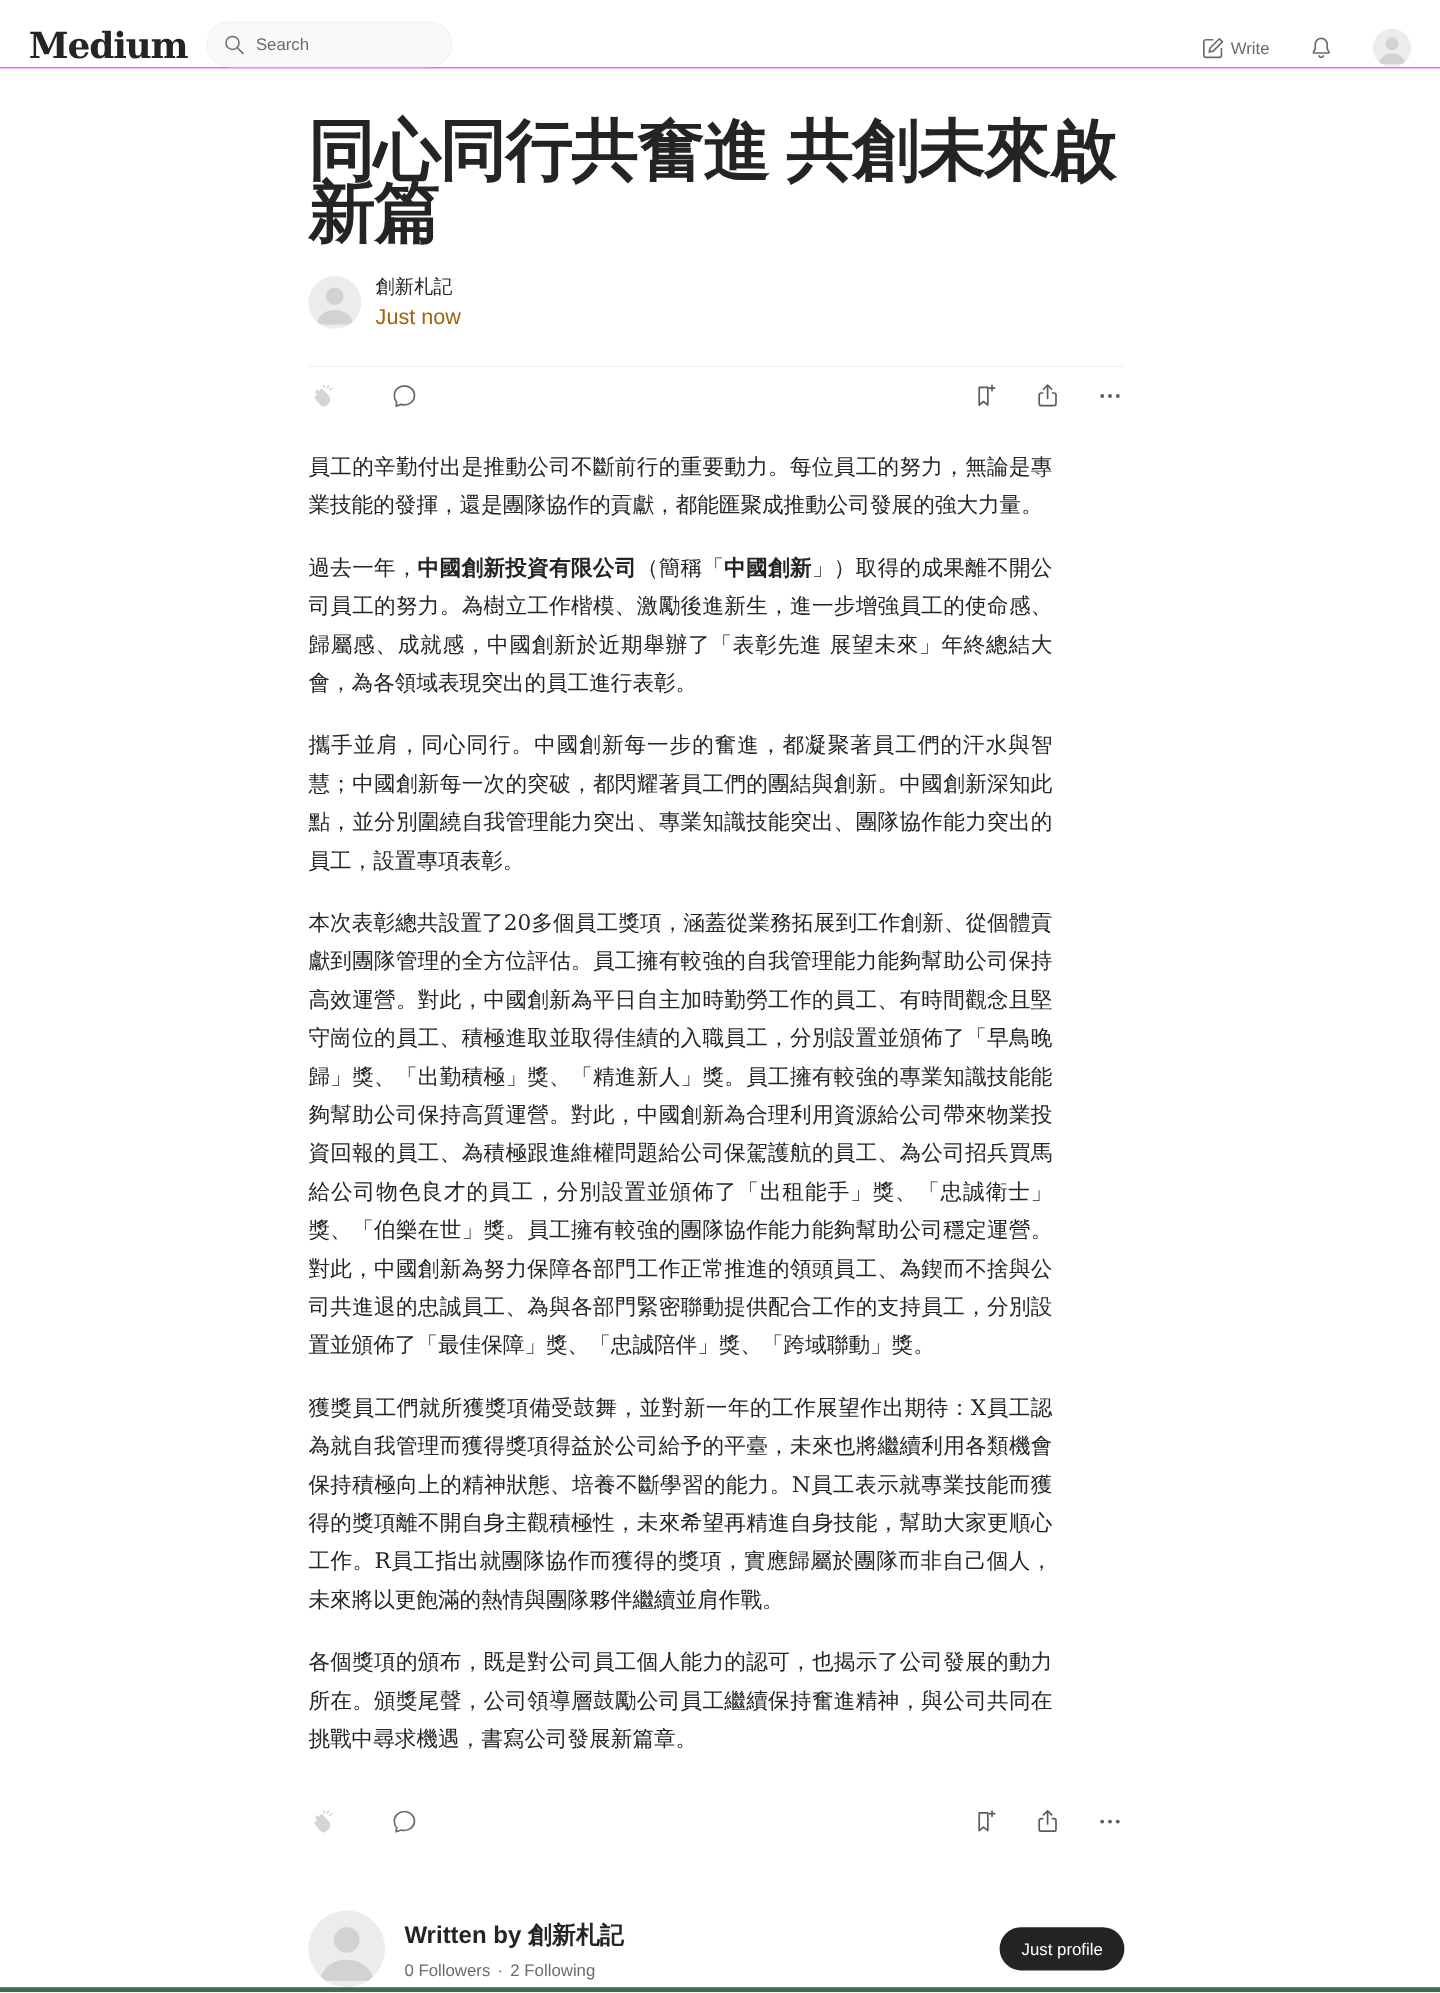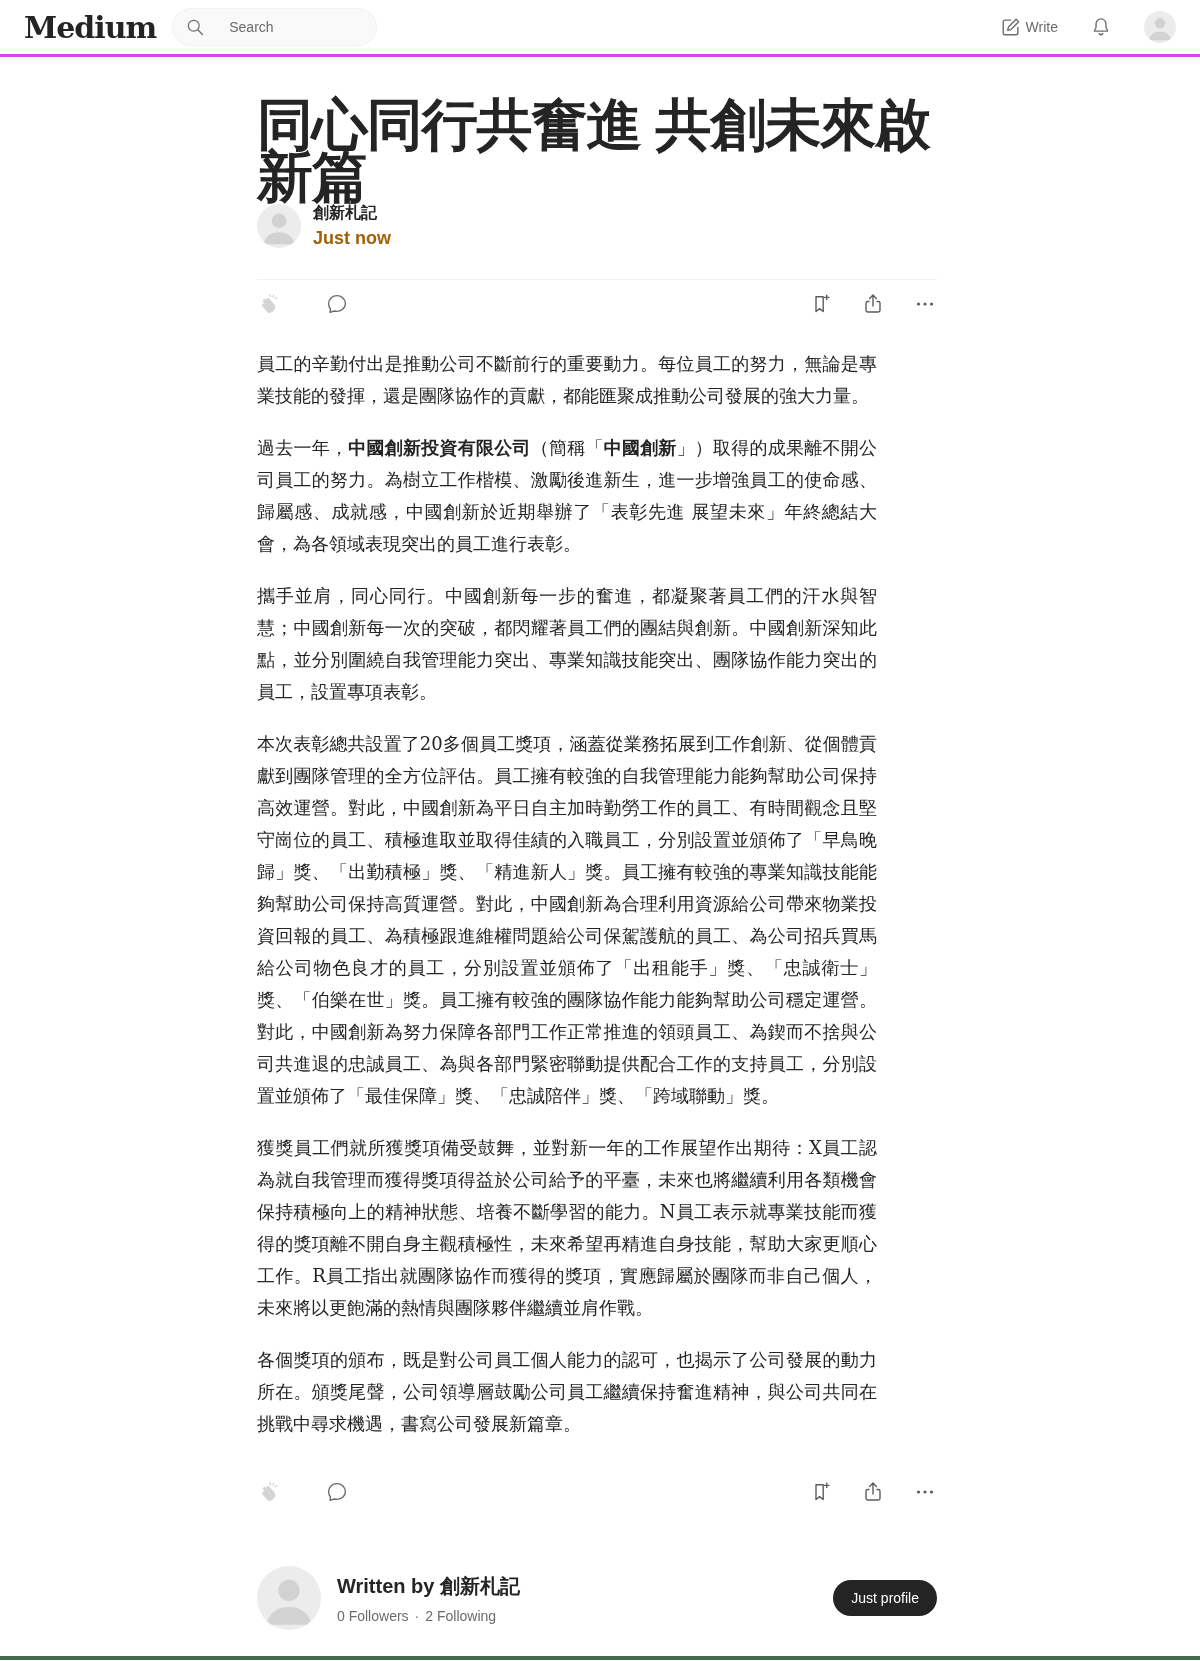--- a/index.html
+++ b/index.html
@@ -4,30 +4,30 @@
 <style>
   * { margin:0; padding:0; box-sizing:border-box; }
   html,body { background:#ffffff; }
   body {
     width:1200px; height:1661px; overflow:hidden; position:relative;
     font-family:"Liberation Sans", sans-serif; color:#242424;
   }
 
   
   .topnav {
-    height:57px; border-bottom:3px solid #d946ef;
-    display:flex; align-items:center; padding:0 24px;
+    height:57px; border-bottom:1px solid #d946ef;
+    display:flex; align-items:flex-end; padding:0 24px;
   }
   .logo {
     font-family:"DejaVu Serif","Liberation Serif",serif;
     font-weight:700; font-size:30px; letter-spacing:-1px; color:#242424;
     cursor:pointer; margin-right:16px;
   }
   .search-pill {
-    display:flex; align-items:center; gap:24px;
+    display:flex; align-items:center; gap:8px;
     width:205px; height:38px; border-radius:20px;
     background:#f9f9f9; border:1px solid #f2f2f2; padding:0 12px;
   }
   .search-pill input {
     border:none; outline:none; background:transparent;
     font-size:14px; color:#242424; width:140px;
     font-family:"Liberation Sans",sans-serif;
   }
   .search-pill input::placeholder { color:#6b6b6b; }
   .nav-right { margin-left:auto; display:flex; align-items:center; gap:32px; }
@@ -39,21 +39,21 @@
   .avatar.small { width:32px; height:32px; }
   .avatar.mid   { width:44px; height:44px; }
   .avatar.big   { width:64px; height:64px; }
 
   
   .main { width:680px; margin-left:257px; }
   h1.title {
     margin-top:42px; font-size:56px; line-height:52px; font-weight:700;
     letter-spacing:-0.02em; color:#242424;
   }
-  .author-row { display:flex; align-items:center; gap:12px;font-weight:bold; }
+  .author-row { margin-top:26px; display:flex; align-items:center; gap:12px; }
   .author-name { font-size:16px; color:#242424; cursor:pointer; }
   .author-time { font-size:18px; color:#a16207; margin-top:4px; }
 
   .action-bar {
     margin-top:30px; border-top:1px solid #f2f2f2;
     display:flex; align-items:center; padding:12px 0;
   }
   .action-bar.bottom { border-top:none; margin-top:30px; padding:10px 0; }
   .ab-left  { display:flex; align-items:center; gap:44px; }
   .ab-right { margin-left:auto; display:flex; align-items:center; gap:28px; }

